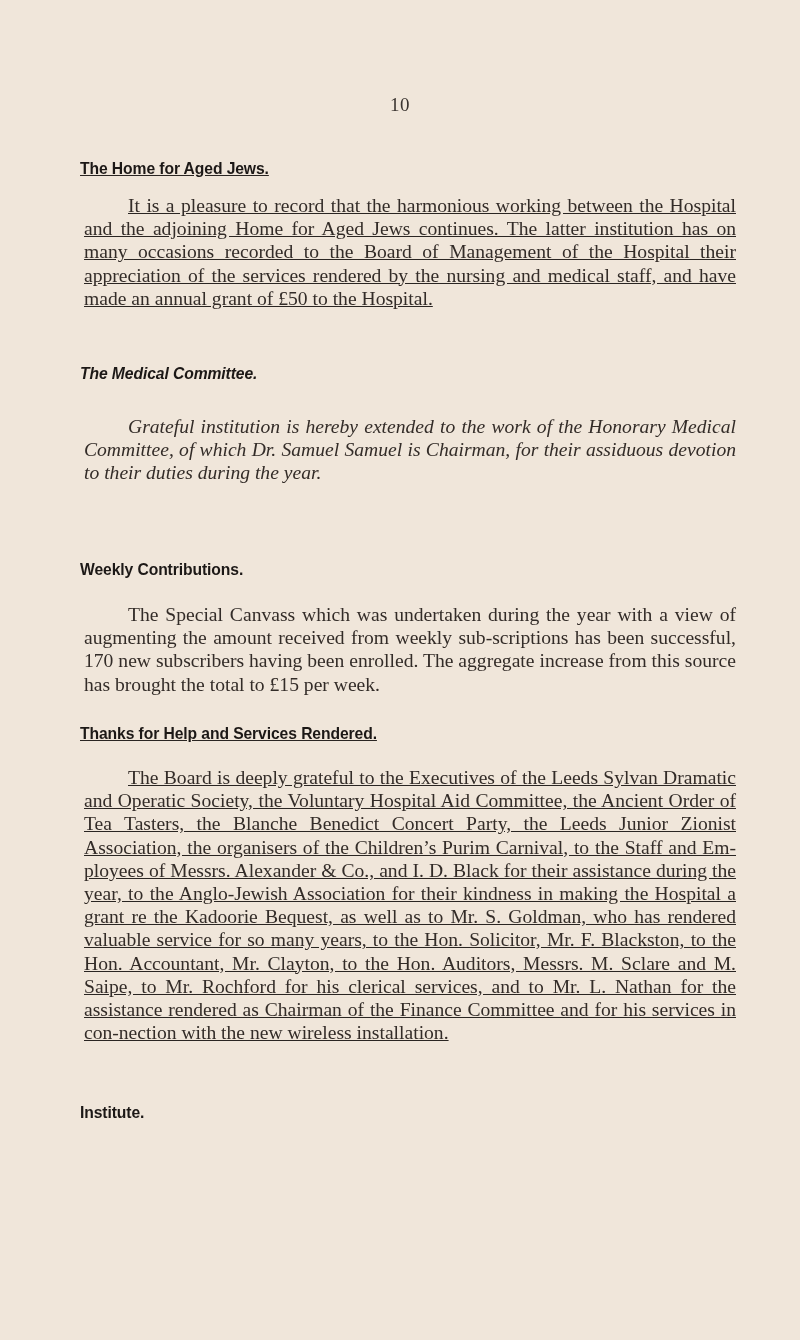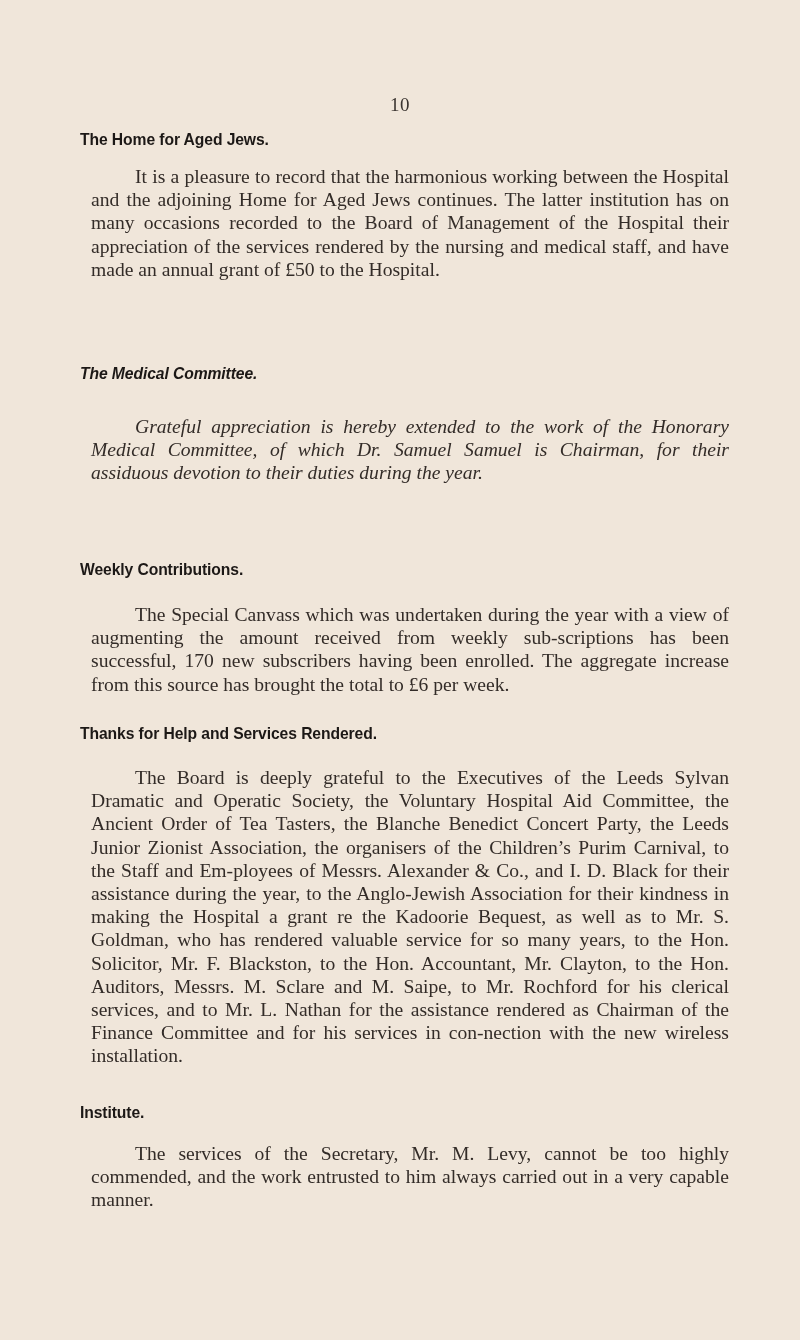--- a/index.html
+++ b/index.html
@@ -14,57 +14,56 @@
     position: absolute; top: 94px; left: 0; width: 800px; text-align: center;
     font-size: 19px; color: #3a3430; letter-spacing: 0.5px;
   }
   .section { position: absolute; left: 80px; width: 660px; }
   .heading {
     font-family: "Liberation Sans", "DejaVu Sans", sans-serif;
     font-weight: bold; font-size: 16.5px; color: #1c1816;
     margin: 0; letter-spacing: -0.1px; transform: scaleX(0.95); transform-origin: left;
   }
   .para {
-    margin: 11px; font-size: 19.6px; line-height: 23.2px;
+    margin: 4px; font-size: 19.6px; line-height: 23.2px;
     text-align: justify; text-indent: 44px; color: #332c28;
   }
-  #s1 { top: 130px; }
+  #s1 { top: 159px; text-decoration: underline; }
   #s1 .para { margin-top: 16px; }
   #s2 { top: 364px; font-style: italic; }
   #s2 .para { margin-top: 32px; }
   #s3 { top: 560px; }
   #s3 .para { margin-top: 24px; }
-  #s4 { top: 724px; }
+  #s4 { top: 724px; text-decoration: underline; }
   #s4 .para { margin-top: 23px; }
   #s5 { top: 1103px; }
   #s5 .para { margin-top: 20px; }
 </style>
 </head>
 <body>
 
 <div class="page">
   <div class="page-number">10</div>
 
   <div class="section" id="s1">
     <h2 class="heading">The Home for Aged Jews.</h2>
     <p class="para">It is a pleasure to record that the harmonious working between the Hospital and the adjoining Home for Aged Jews continues. The latter institution has on many occasions recorded to the Board of Management of the Hospital their appreciation of the services rendered by the nursing and medical staff, and have made an annual grant of £50 to the Hospital.</p>
   </div>
 
   <div class="section" id="s2">
     <h2 class="heading">The Medical Committee.</h2>
-    <p class="para">Grateful appreciation is hereby extended to the work of the Honorary Medical Committee, of which Dr. Samuel Samuel is Chairman, for their assiduous devotion to their duties during the year.</p>
+    <p class="para">Grateful institution is hereby extended to the work of the Honorary Medical Committee, of which Dr. Samuel Samuel is Chairman, for their assiduous devotion to their duties during the year.</p>
   </div>
 
   <div class="section" id="s3">
     <h2 class="heading">Weekly Contributions.</h2>
-    <p class="para">The Special Canvass which was undertaken during the year with a view of augmenting the amount received from weekly sub-scriptions has been successful, 170 new subscribers having been enrolled.  The aggregate increase from this source has brought the total to £6 per week.</p>
+    <p class="para">The Special Canvass which was undertaken during the year with a view of augmenting the amount received from weekly sub-scriptions has been successful, 170 new subscribers having been enrolled.  The aggregate increase from this source has brought the total to £15 per week.</p>
   </div>
 
   <div class="section" id="s4">
     <h2 class="heading">Thanks for Help and Services Rendered.</h2>
     <p class="para">The Board is deeply grateful to the Executives of the Leeds Sylvan Dramatic and Operatic Society, the Voluntary Hospital Aid Committee, the Ancient Order of Tea Tasters, the Blanche Benedict Concert Party, the Leeds Junior Zionist Association, the organisers of the Children’s Purim Carnival, to the Staff and Em-ployees of Messrs. Alexander &amp; Co., and I. D. Black for their assistance during the year, to the Anglo-Jewish Association for their kindness in making the Hospital a grant re the Kadoorie Bequest, as well as to Mr. S. Goldman, who has rendered valuable service for so many years, to the Hon. Solicitor, Mr. F. Blackston, to the Hon. Accountant, Mr. Clayton, to the Hon. Auditors, Messrs. M. Sclare and M. Saipe, to Mr. Rochford for his clerical services, and to Mr. L. Nathan for the assistance rendered as Chairman of the Finance Committee and for his services in con-nection with the new wireless installation.</p>
   </div>
 
   <div class="section" id="s5">
     <h2 class="heading">Institute.</h2>
-    <p class="para">The services of the Secretary, Mr. M. Levy, cannot be too highly commended, and the work entrusted to him always carried out in a very capable manner.</p>
   </div>
 </div>
 
 </body></html>

